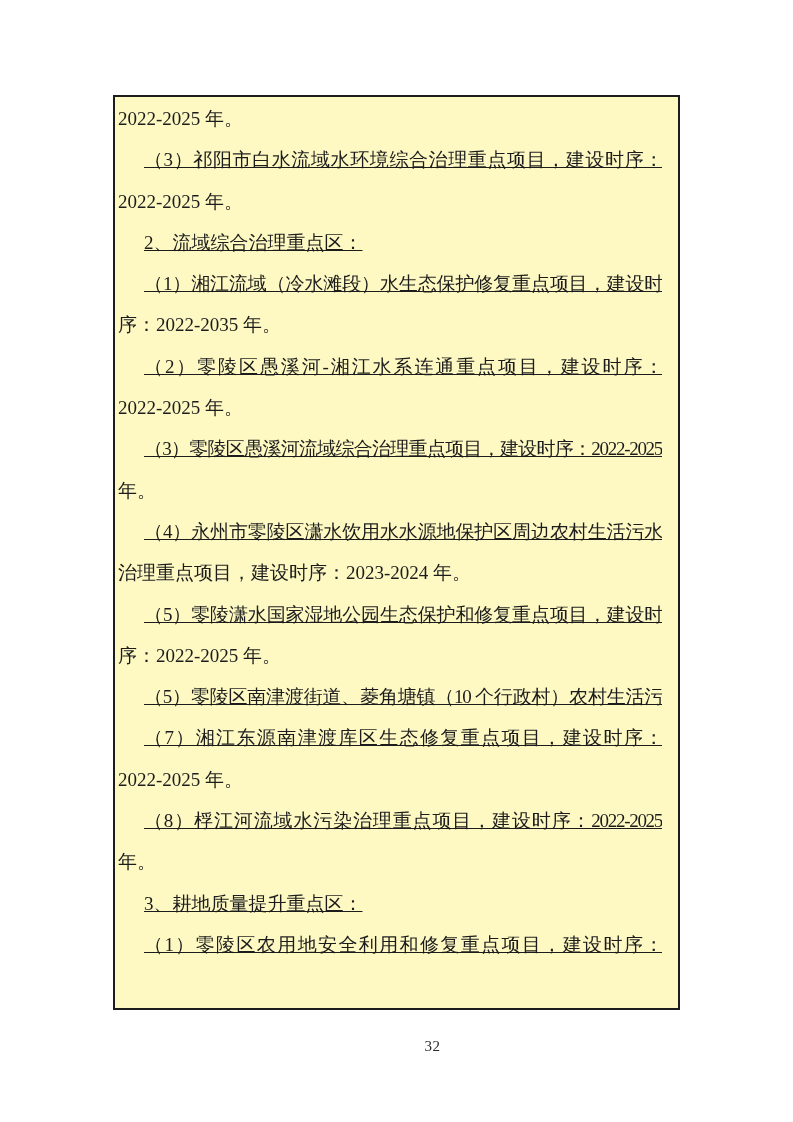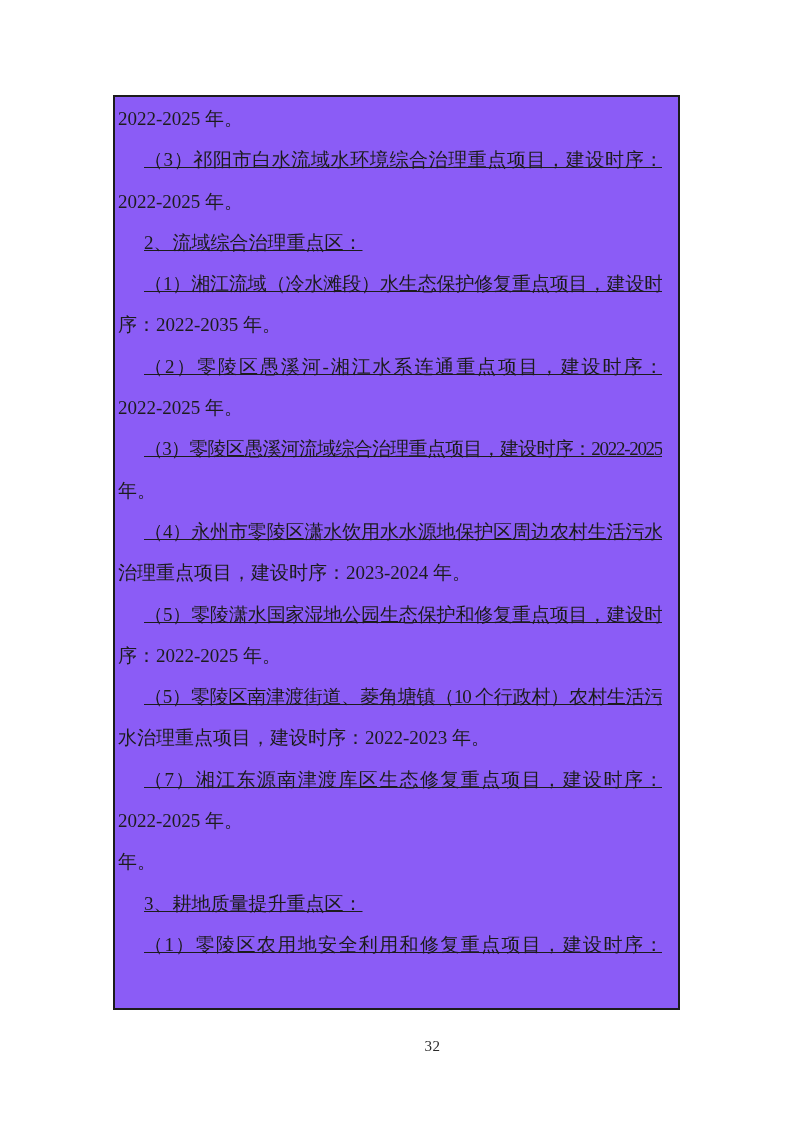--- a/index.html
+++ b/index.html
@@ -21,21 +21,21 @@
   .textframe {
     position: absolute;
     left: 113px;
     top: 95px;
     width: 567px;
     height: 915px;
     box-sizing: border-box;
     border: 2px solid #1c1c1c;
     padding: 1px 16px 0 3px;
     overflow: hidden;
-    background: #8b5cf6;
+    background: #fef9c3;
   }
   .line {
     height: 41.3px;
     line-height: 41.3px;
     font-size: 19px;
     white-space: nowrap;
     color: #1c1c1c;
   }
   .line.indent {
     text-indent: 26px;
@@ -73,21 +73,21 @@
     <div class="line">序：2022-2035 年。</div>
     <div class="line indent justify">（2）零陵区愚溪河-湘江水系连通重点项目，建设时序：</div>
     <div class="line">2022-2025 年。</div>
     <div class="line indent justify">（3）零陵区愚溪河流域综合治理重点项目，建设时序：2022-2025</div>
     <div class="line">年。</div>
     <div class="line indent justify">（4）永州市零陵区潇水饮用水水源地保护区周边农村生活污水</div>
     <div class="line">治理重点项目，建设时序：2023-2024 年。</div>
     <div class="line indent justify">（5）零陵潇水国家湿地公园生态保护和修复重点项目，建设时</div>
     <div class="line">序：2022-2025 年。</div>
     <div class="line indent justify">（5）零陵区南津渡街道、菱角塘镇（10 个行政村）农村生活污</div>
-    <div class="line">水治理重点项目，建设时序：2022-2023 年。</div>
     <div class="line indent justify">（7）湘江东源南津渡库区生态修复重点项目，建设时序：</div>
     <div class="line">2022-2025 年。</div>
+    <div class="line indent justify">（8）桴江河流域水污染治理重点项目，建设时序：2022-2025</div>
     <div class="line">年。</div>
     <div class="line indent">3、耕地质量提升重点区：</div>
     <div class="line indent justify">（1）零陵区农用地安全利用和修复重点项目，建设时序：</div>
   </div>
   <div class="page-number">32</div>
 </div>
 
 </body></html>

